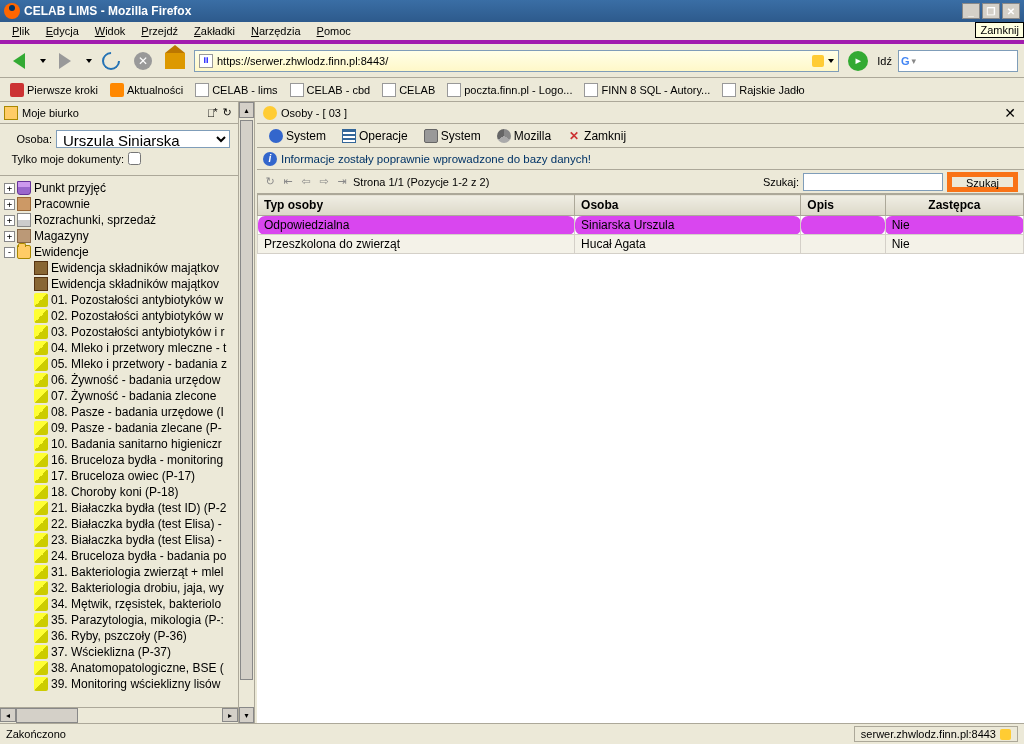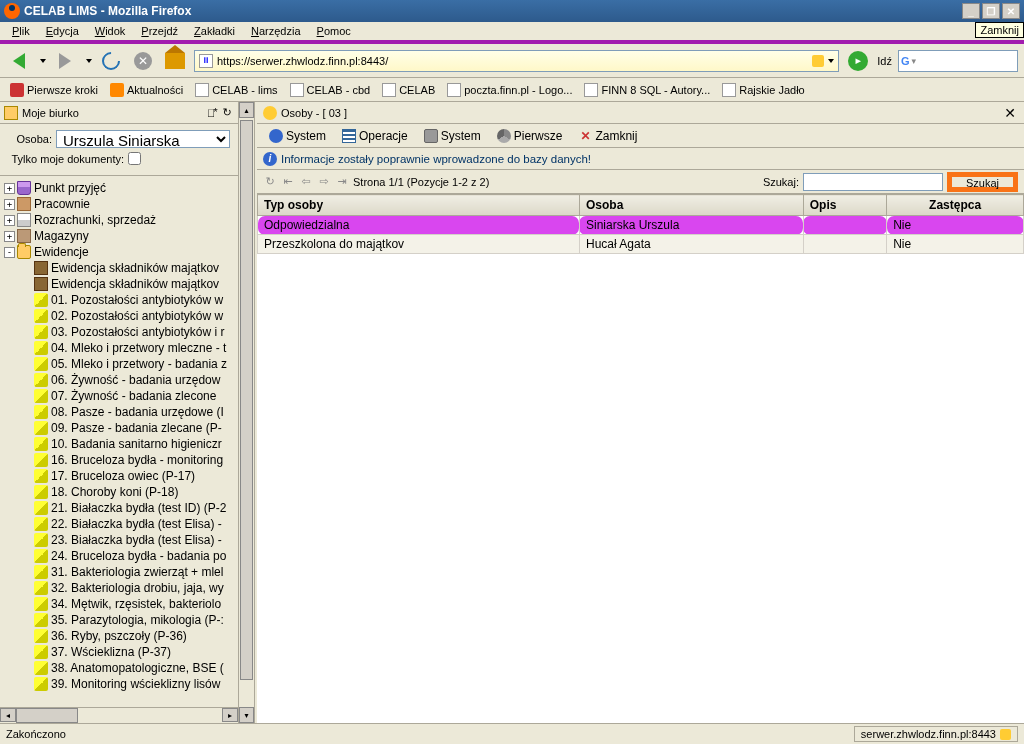--- a/index.html
+++ b/index.html
@@ -435,21 +435,21 @@
         <div class="tb-btn">
           <span class="tb-icon ico-ops"></span>
           <span>Operacje</span>
         </div>
         <div class="tb-btn">
           <span class="tb-icon ico-print"></span>
           <span>System</span>
         </div>
         <div class="tb-btn">
           <span class="tb-icon ico-cfg"></span>
-          <span>Pierwsze</span>
+          <span>Mozilla</span>
         </div>
         <div class="tb-btn">
           <span class="tb-icon ico-close">✕</span>
           <span>Zamknij</span>
         </div>
       </div>
     <div class="info-bar">
       <span class="info-icon">i</span>
       <span>Informacje zostały poprawnie wprowadzone do bazy danych!</span>
     </div>
@@ -475,21 +475,21 @@
           </tr>
         </thead>
       <tbody id="table-body">
           <tr class="row-selected">
             <td>Odpowiedzialna</td>
             <td>Siniarska Urszula</td>
             <td></td>
             <td class="center">Nie</td>
           </tr>
           <tr class="row-normal">
-            <td>Przeszkolona do majątkov</td>
+            <td>Przeszkolona do zwierząt</td>
             <td>Hucał Agata</td>
             <td></td>
             <td class="center">Nie</td>
           </tr>
         </tbody>
     </table>
   </div>
 </div>
 
 <div class="statusbar">

